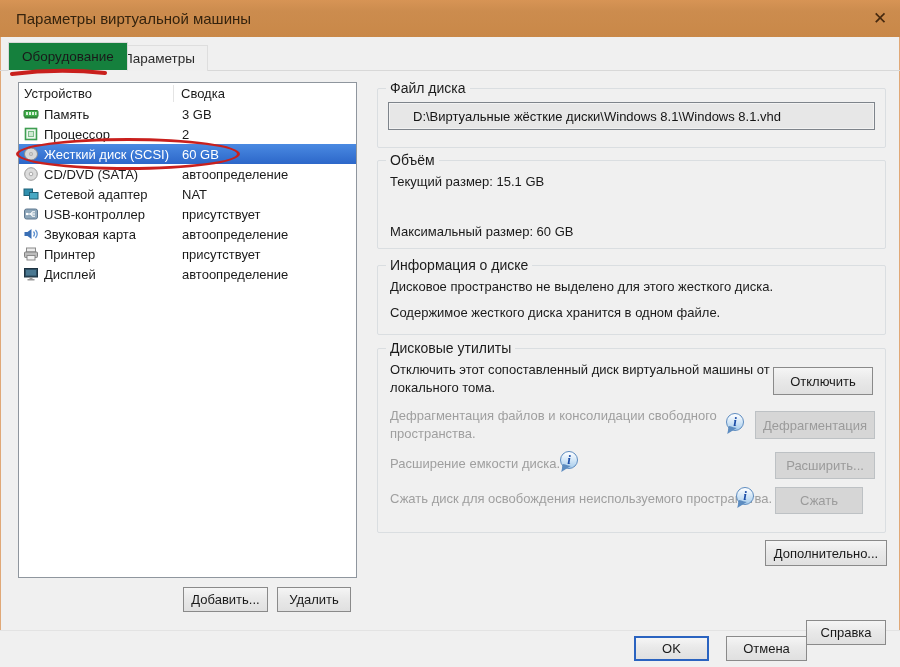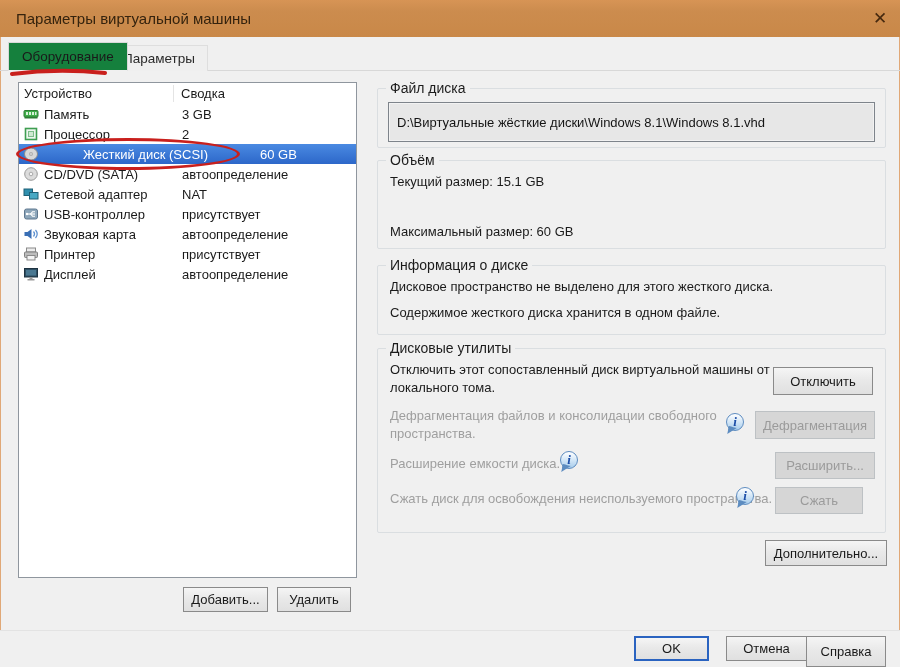--- a/index.html
+++ b/index.html
@@ -46,21 +46,21 @@
     position:absolute; left:18px; top:82px; width:339px; height:496px;
     background:#ffffff; border:1px solid #8f969e;
   }
   .devlist .hdr { display:flex; height:21px; align-items:center; font-size:13px; color:#1a1a1a; }
   .devlist .hdr .c1 { width:155px; padding-left:5px; border-right:1px solid #e4e4e4; height:17px; line-height:17px; }
   .devlist .hdr .c2 { padding-left:7px; }
   .drow { display:flex; align-items:center; height:20px; font-size:13px; cursor:default; }
   .drow .ic { width:16px; height:16px; margin:0 5px 0 4px; flex:none; display:flex; align-items:center; }
   .drow .dev { width:131px; white-space:nowrap; }
   .drow .sum { flex:1; padding-left:7px; white-space:nowrap; }
-  .drow.selected { background:linear-gradient(180deg,#4a8ae2 0%, #2c67c9 100%); color:#ffffff;gap:39px; }
+  .drow.selected { background:linear-gradient(180deg,#4a8ae2 0%, #2c67c9 100%); color:#ffffff; }
   .ic svg { width:16px; height:16px; display:block; }
   .btn {
     background:linear-gradient(180deg,#f5f5f5 0%,#e9e9e9 45%,#e0e0e0 100%);
     border:1px solid #8a8a8a; color:#1a1a1a; font-family:"Liberation Sans",sans-serif;
     font-size:13px; display:flex; align-items:center; justify-content:center; cursor:pointer;
   }
   .btn.disabled { background:#d6d6d6; border-color:#bdc1c4; color:#9b9b9b; cursor:default; }
   #add-btn   { position:absolute; left:183px; top:587px; width:85px; height:25px; }
   #rem-btn   { position:absolute; left:277px; top:587px; width:74px; height:25px; }
 
@@ -72,24 +72,24 @@
   .group > .glabel {
     position:absolute; top:-8px; left:8px; background:#f0f0f0;
     padding:0 4px; font-size:14px; color:#1c1c1c; line-height:15px;
   }
   #grp-file   { top:88px;  height:60px; }
   #grp-vol    { top:160px; height:89px; }
   #grp-info   { top:265px; height:70px; }
   #grp-utils  { top:348px; height:185px; }
 
   .pathfield {
-    position:absolute; left:10px; right:10px; top:13px; height:40px;
+    position:absolute; left:10px; right:10px; top:13px; height:28px;
     background:#e7e7e7; border:1px solid #7e848b;
     box-shadow:inset 0 0 0 1px #f2f2f2;
-    font-size:13px; color:#141414; display:flex; align-items:center; padding:0 8px;
+    font-size:13px; color:#141414; display:flex; align-items:center; padding:0 24px;
     white-space:nowrap; overflow:hidden;
   }
   .vline { position:absolute; left:12px; font-size:13px; color:#1a1a1a; white-space:nowrap; }
   #vol-l1 { top:13px; } #vol-l2 { top:40px; } #vol-l3 { top:63px; }
   #inf-l1 { top:13px; } #inf-l2 { top:39px; }
 
   .util-text { position:absolute; left:12px; font-size:13px; line-height:18px; }
   .gray { color:#9f9f9f; }
   #u-disc-text { top:12px; width:400px; color:#1a1a1a; }
   #u-defrag-text { top:58px; width:345px; }
@@ -119,21 +119,21 @@
 
   #adv-btn { position:absolute; left:765px; top:540px; width:122px; height:26px; }
 
   
   .footer {
     position:absolute; left:0; top:630px; width:900px; height:37px;
     background:#f0f0f0; border-top:1px solid #e3e3e3;
   }
   #ok-btn     { position:absolute; left:634px; top:636px; width:75px;  height:25px; border:2px solid #2a63c0; }
   #cancel-btn { position:absolute; left:715px; top:636px; width:81px;  height:25px;margin-left:11px; }
-  #help-btn   { position:absolute; left:806px; top:636px; width:80px;  height:31px; }
+  #help-btn   { position:absolute; left:806px; top:620px; width:80px;  height:25px; }
 
   
   .ann { position:absolute; border:3.5px solid #c9201d; pointer-events:none; z-index:6; }
   #ann-row { left:16px; top:138px; width:224px; height:32px; border-radius:50%; }
 </style>
 </head>
 <body>
 
 <div class="win"></div>
 

